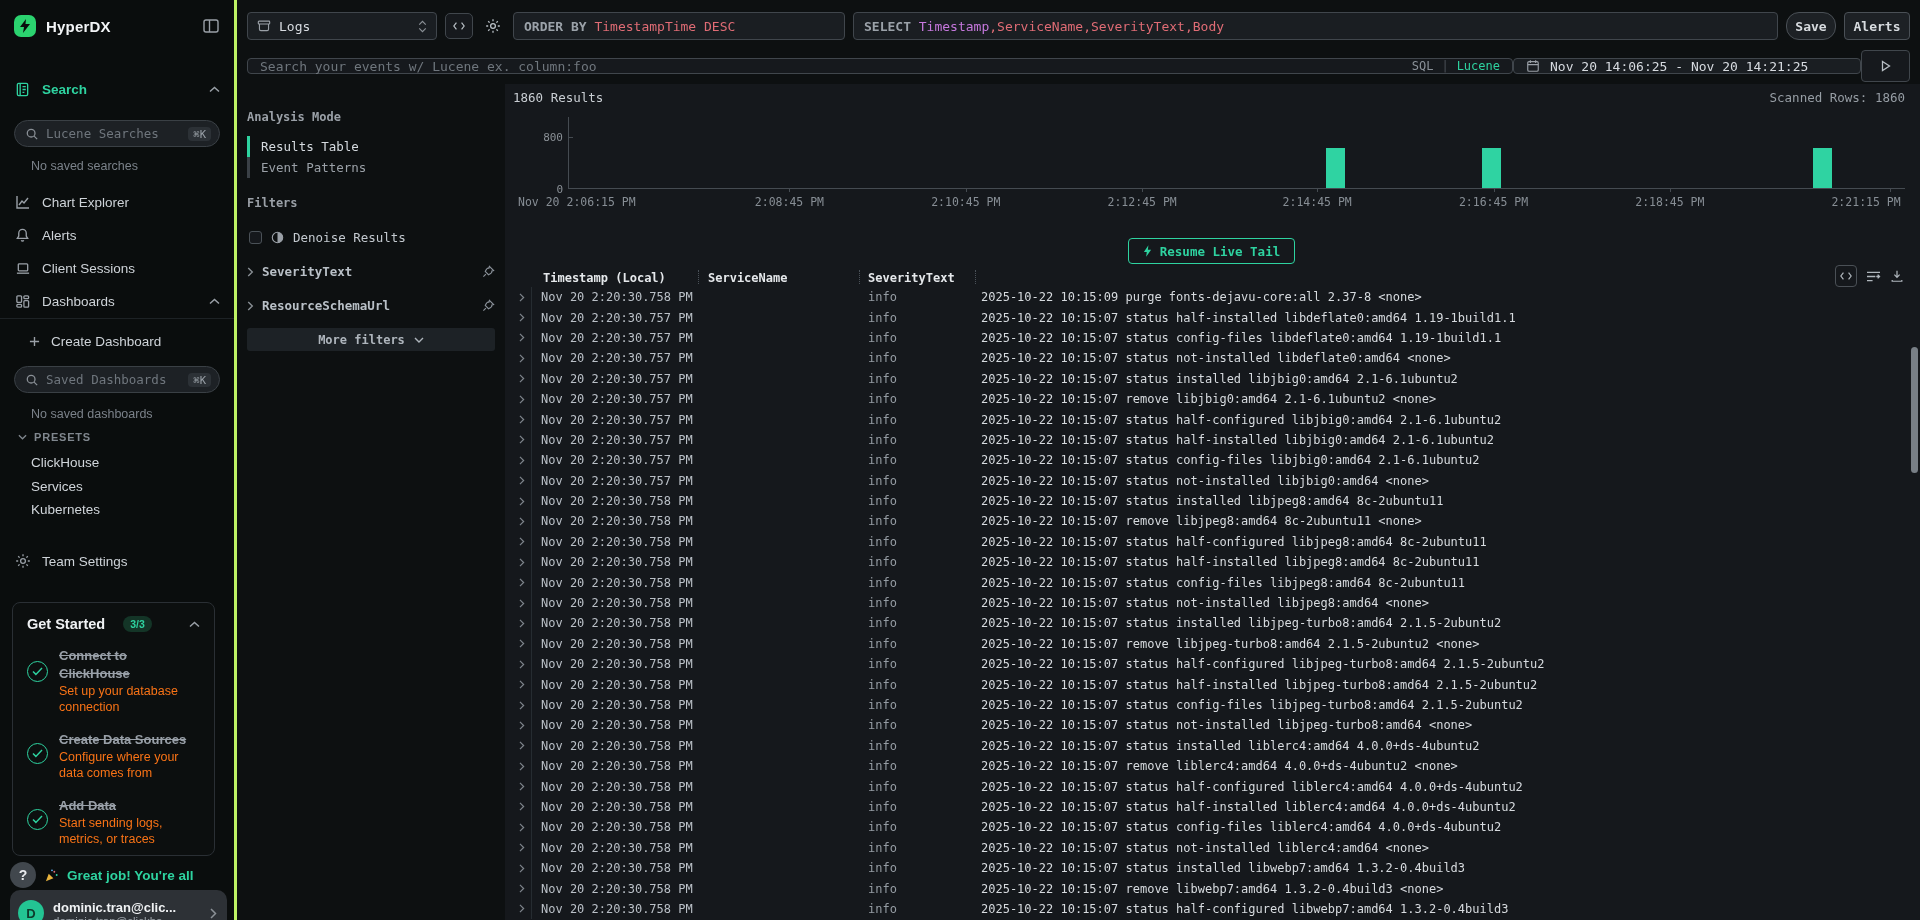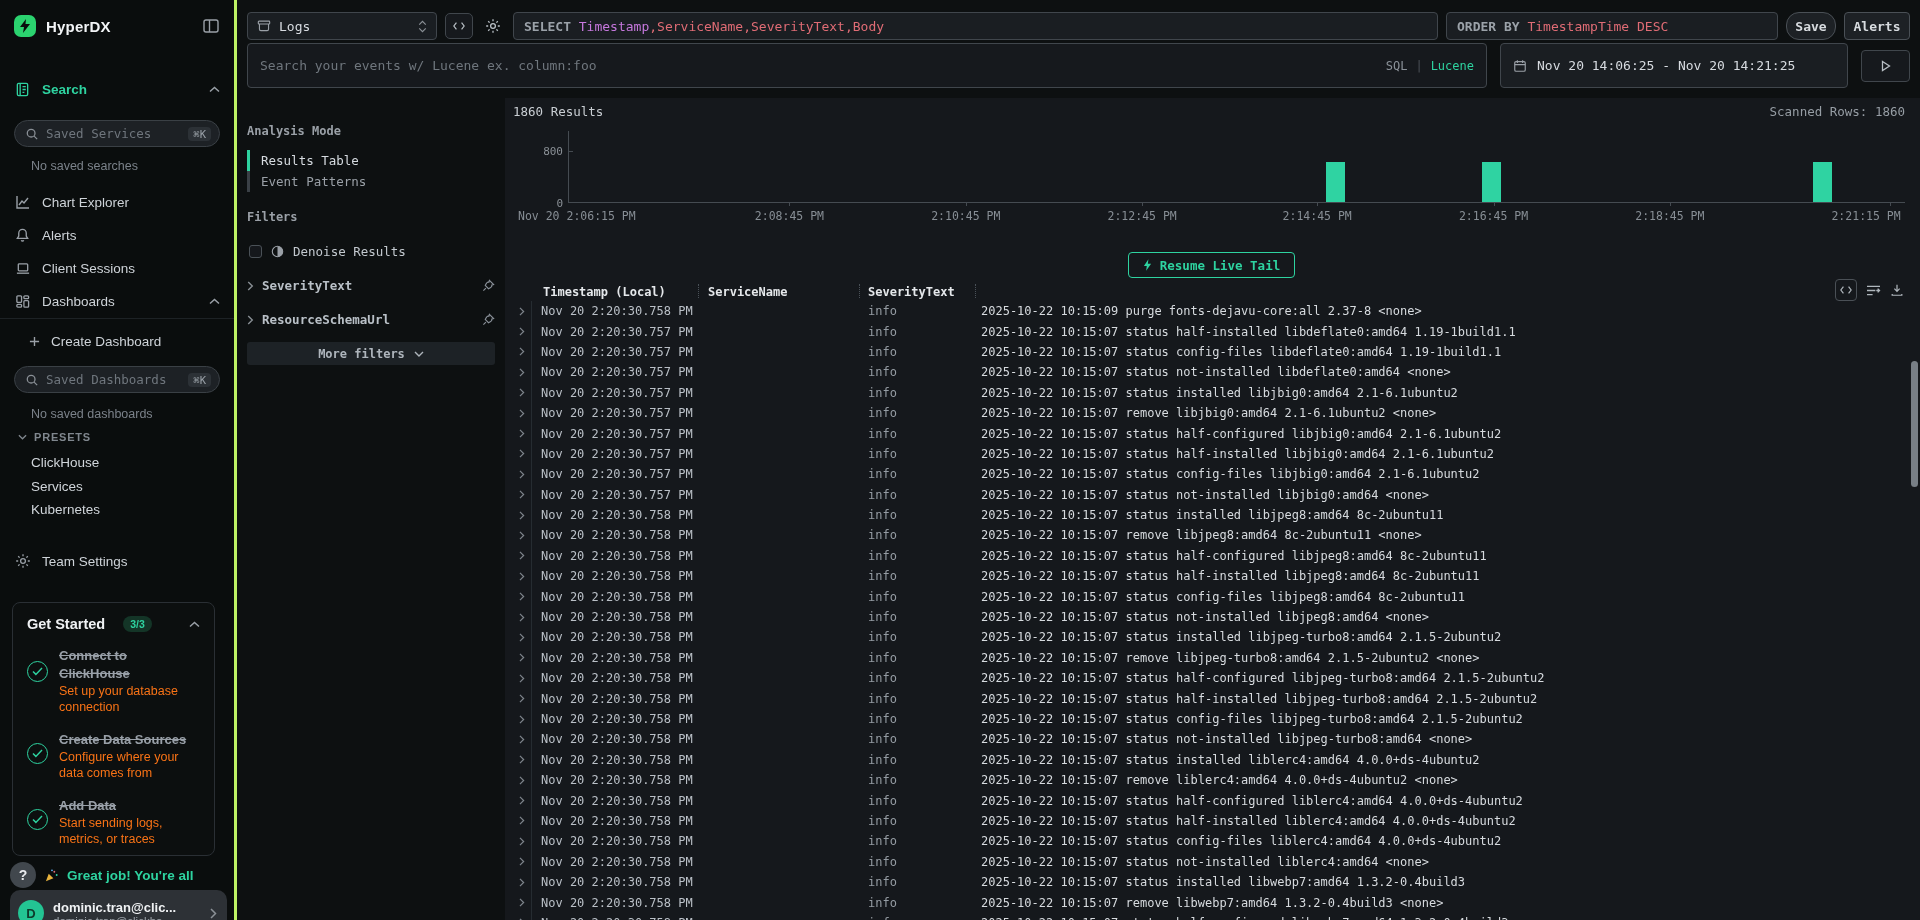--- a/index.html
+++ b/index.html
@@ -62,21 +62,21 @@
   .user-texts { min-width:0; }
   .user-name { font-size:13px; font-weight:bold; color:#f0f2f4; white-space:nowrap; }
   .user-email { font-size:11.5px; color:#9aa1a8; white-space:nowrap; }
   .user-row .chev { margin-left:auto; color:#8a9096; }
 
   
   .main { flex:1; display:flex; flex-direction:column; background:#0d1011; min-width:0; }
   .topbar { padding:12px 10px 10px 10px; }
   .tb-row { display:flex; align-items:center; }
   .tb-row1 { gap:8px; height:28px; }
-  .tb-row2 { gap:13px; height:45px; margin-top:3px; }
+  .tb-row2 { height:16px; margin-top:18px; }
 
   .input-box { background:#1a1e22; border:1px solid #40464c; border-radius:4px; height:100%;
     display:flex; align-items:center; font-family:"DejaVu Sans Mono",monospace; font-size:13px; }
   .src-select { width:190px; padding:0 9px; gap:8px; cursor:pointer; color:#d7dbe0; }
   .src-select .updown { margin-left:auto; color:#8a9096; }
   .icon-btn { width:28px; height:26px; border:1px solid #40464c; border-radius:5px; background:#16191d;
     display:flex; align-items:center; justify-content:center; color:#b9c0c6; cursor:pointer; }
   .gear-btn { width:24px; height:26px; border:none; background:none; }
   .sql-input { flex:1; padding:0 10px; gap:0; cursor:text; overflow:hidden; white-space:nowrap; }
   .kw { color:#9ba2a9; font-weight:bold; }
@@ -202,21 +202,21 @@
             <path d="M1 5.5 5.5 1.5 10 5.5"></path>
           </svg>
       </span>
     </div>
 
     <div class="s-abs pill" style="top:120px">
       <svg width="12" height="12" viewBox="0 0 14 14" fill="none" stroke="#8a9096" stroke-width="1.5">
           <circle cx="6" cy="6" r="4.5"></circle>
           <path d="M9.5 9.5 13 13"></path>
         </svg>
-      <span class="ph">Saved Services</span>
+      <span class="ph">Lucene Searches</span>
       <span class="kbd">⌘K</span>
     </div>
     <div class="s-abs empty-note" style="top:159px">No saved searches</div>
 
     <div class="s-abs nav-row" style="top:191px">
       <span class="ic">
         <svg width="16" height="16" viewBox="0 0 16 16" fill="none" stroke="currentColor" stroke-width="1.4">
             <path d="M2 2v12h12"></path>
             <path d="M4 11l3-4 2 2 4-5"></path>
           </svg>
@@ -395,30 +395,30 @@
           <svg width="12" height="10" viewBox="0 0 14 10" fill="none" stroke="currentColor" stroke-width="1.4">
               <path d="M4 1 1 5l3 4M10 1l3 4-3 4"></path>
             </svg>
         </div>
         <div class="icon-btn gear-btn">
           <svg width="16" height="16" viewBox="0 0 16 16" fill="none" stroke="currentColor" stroke-width="1.3">
               <circle cx="8" cy="8" r="2.4"></circle>
               <path d="M8 1.2v2M8 12.8v2M1.2 8h2M12.8 8h2M3.2 3.2l1.4 1.4M11.4 11.4l1.4 1.4M12.8 3.2l-1.4 1.4M4.6 11.4l-1.4 1.4"></path>
             </svg>
         </div>
+        <div class="input-box orderby">
+          <span class="kw">ORDER BY</span>
+          <span>&nbsp;</span>
+          <span class="tok-red">TimestampTime DESC</span>
+        </div>
         <div class="input-box sql-input">
           <span class="kw">SELECT</span>
           <span>&nbsp;</span>
           <span class="tok-purple">Timestamp</span>
           <span class="tok-red">,ServiceName,SeverityText,Body</span>
-        </div>
-        <div class="input-box orderby">
-          <span class="kw">ORDER BY</span>
-          <span>&nbsp;</span>
-          <span class="tok-red">TimestampTime DESC</span>
         </div>
         <button class="btn btn-save">Save</button>
         <button class="btn btn-alerts">Alerts</button>
       </div>
 
       <div class="tb-row tb-row2">
         <div class="input-box search-input">
           <span class="ph">Search your events w/ Lucene ex. column:foo</span>
           <span class="lang-toggle">
             <span class="lang-sql">SQL</span>

